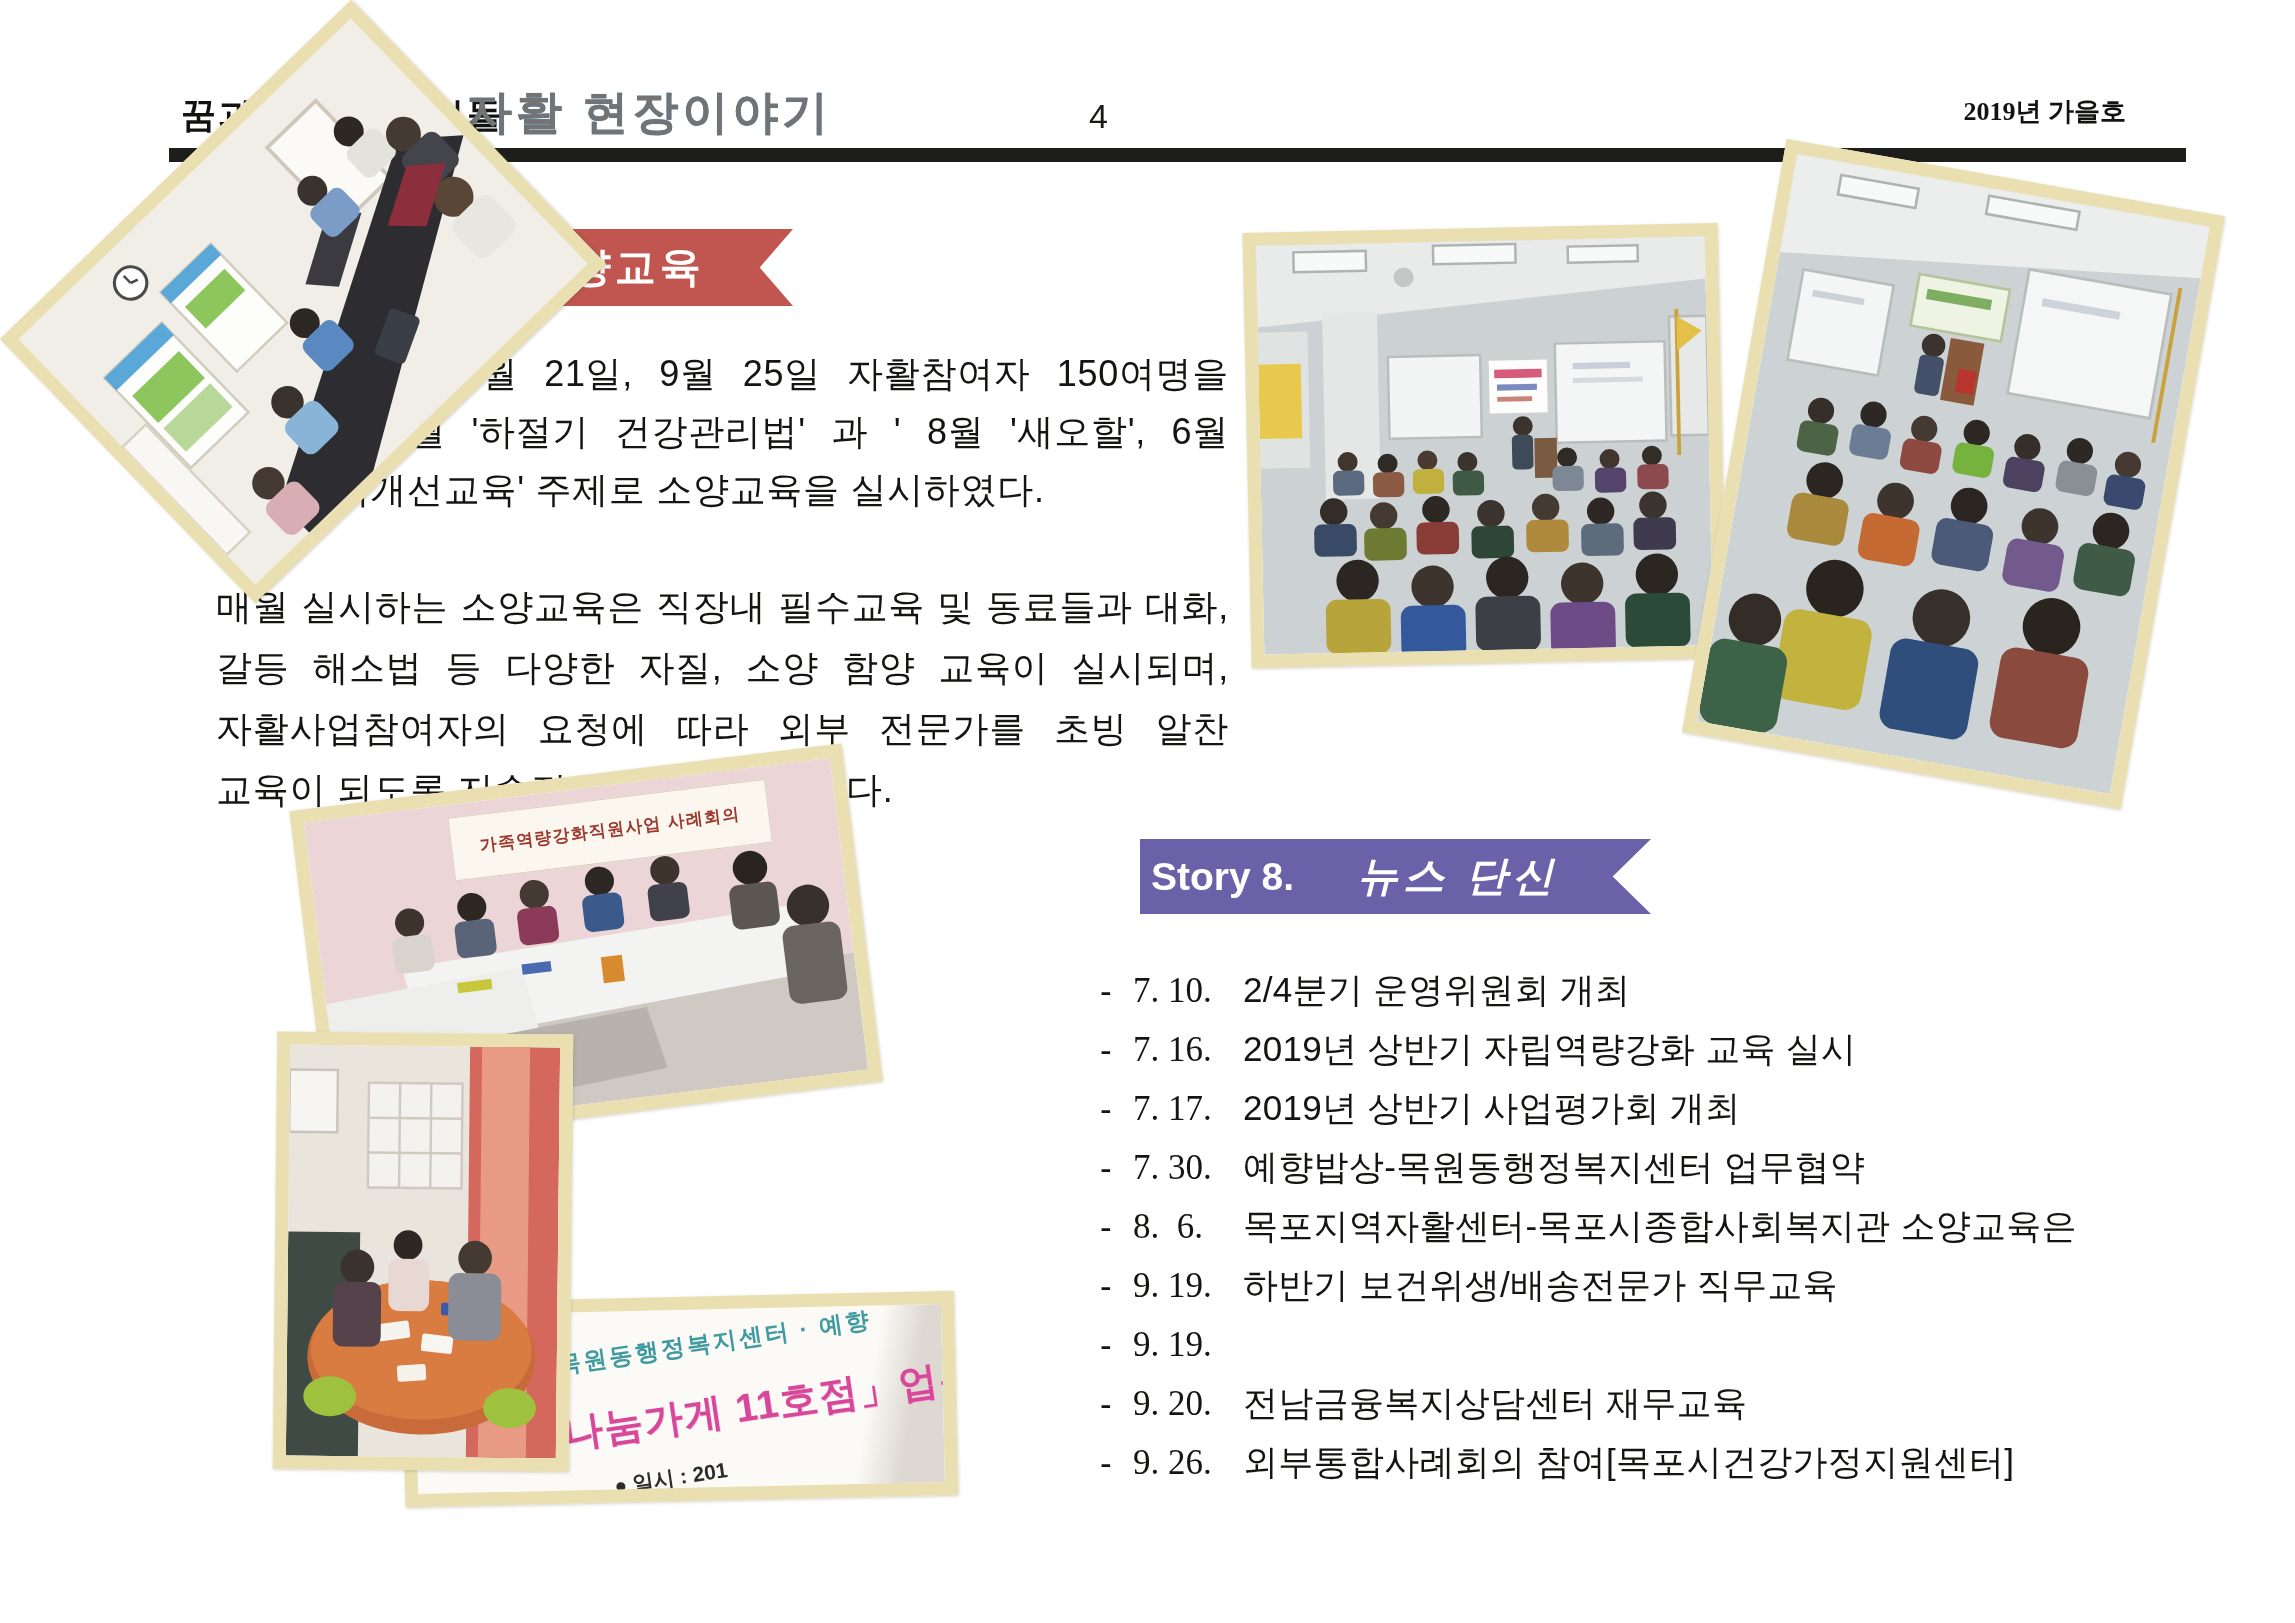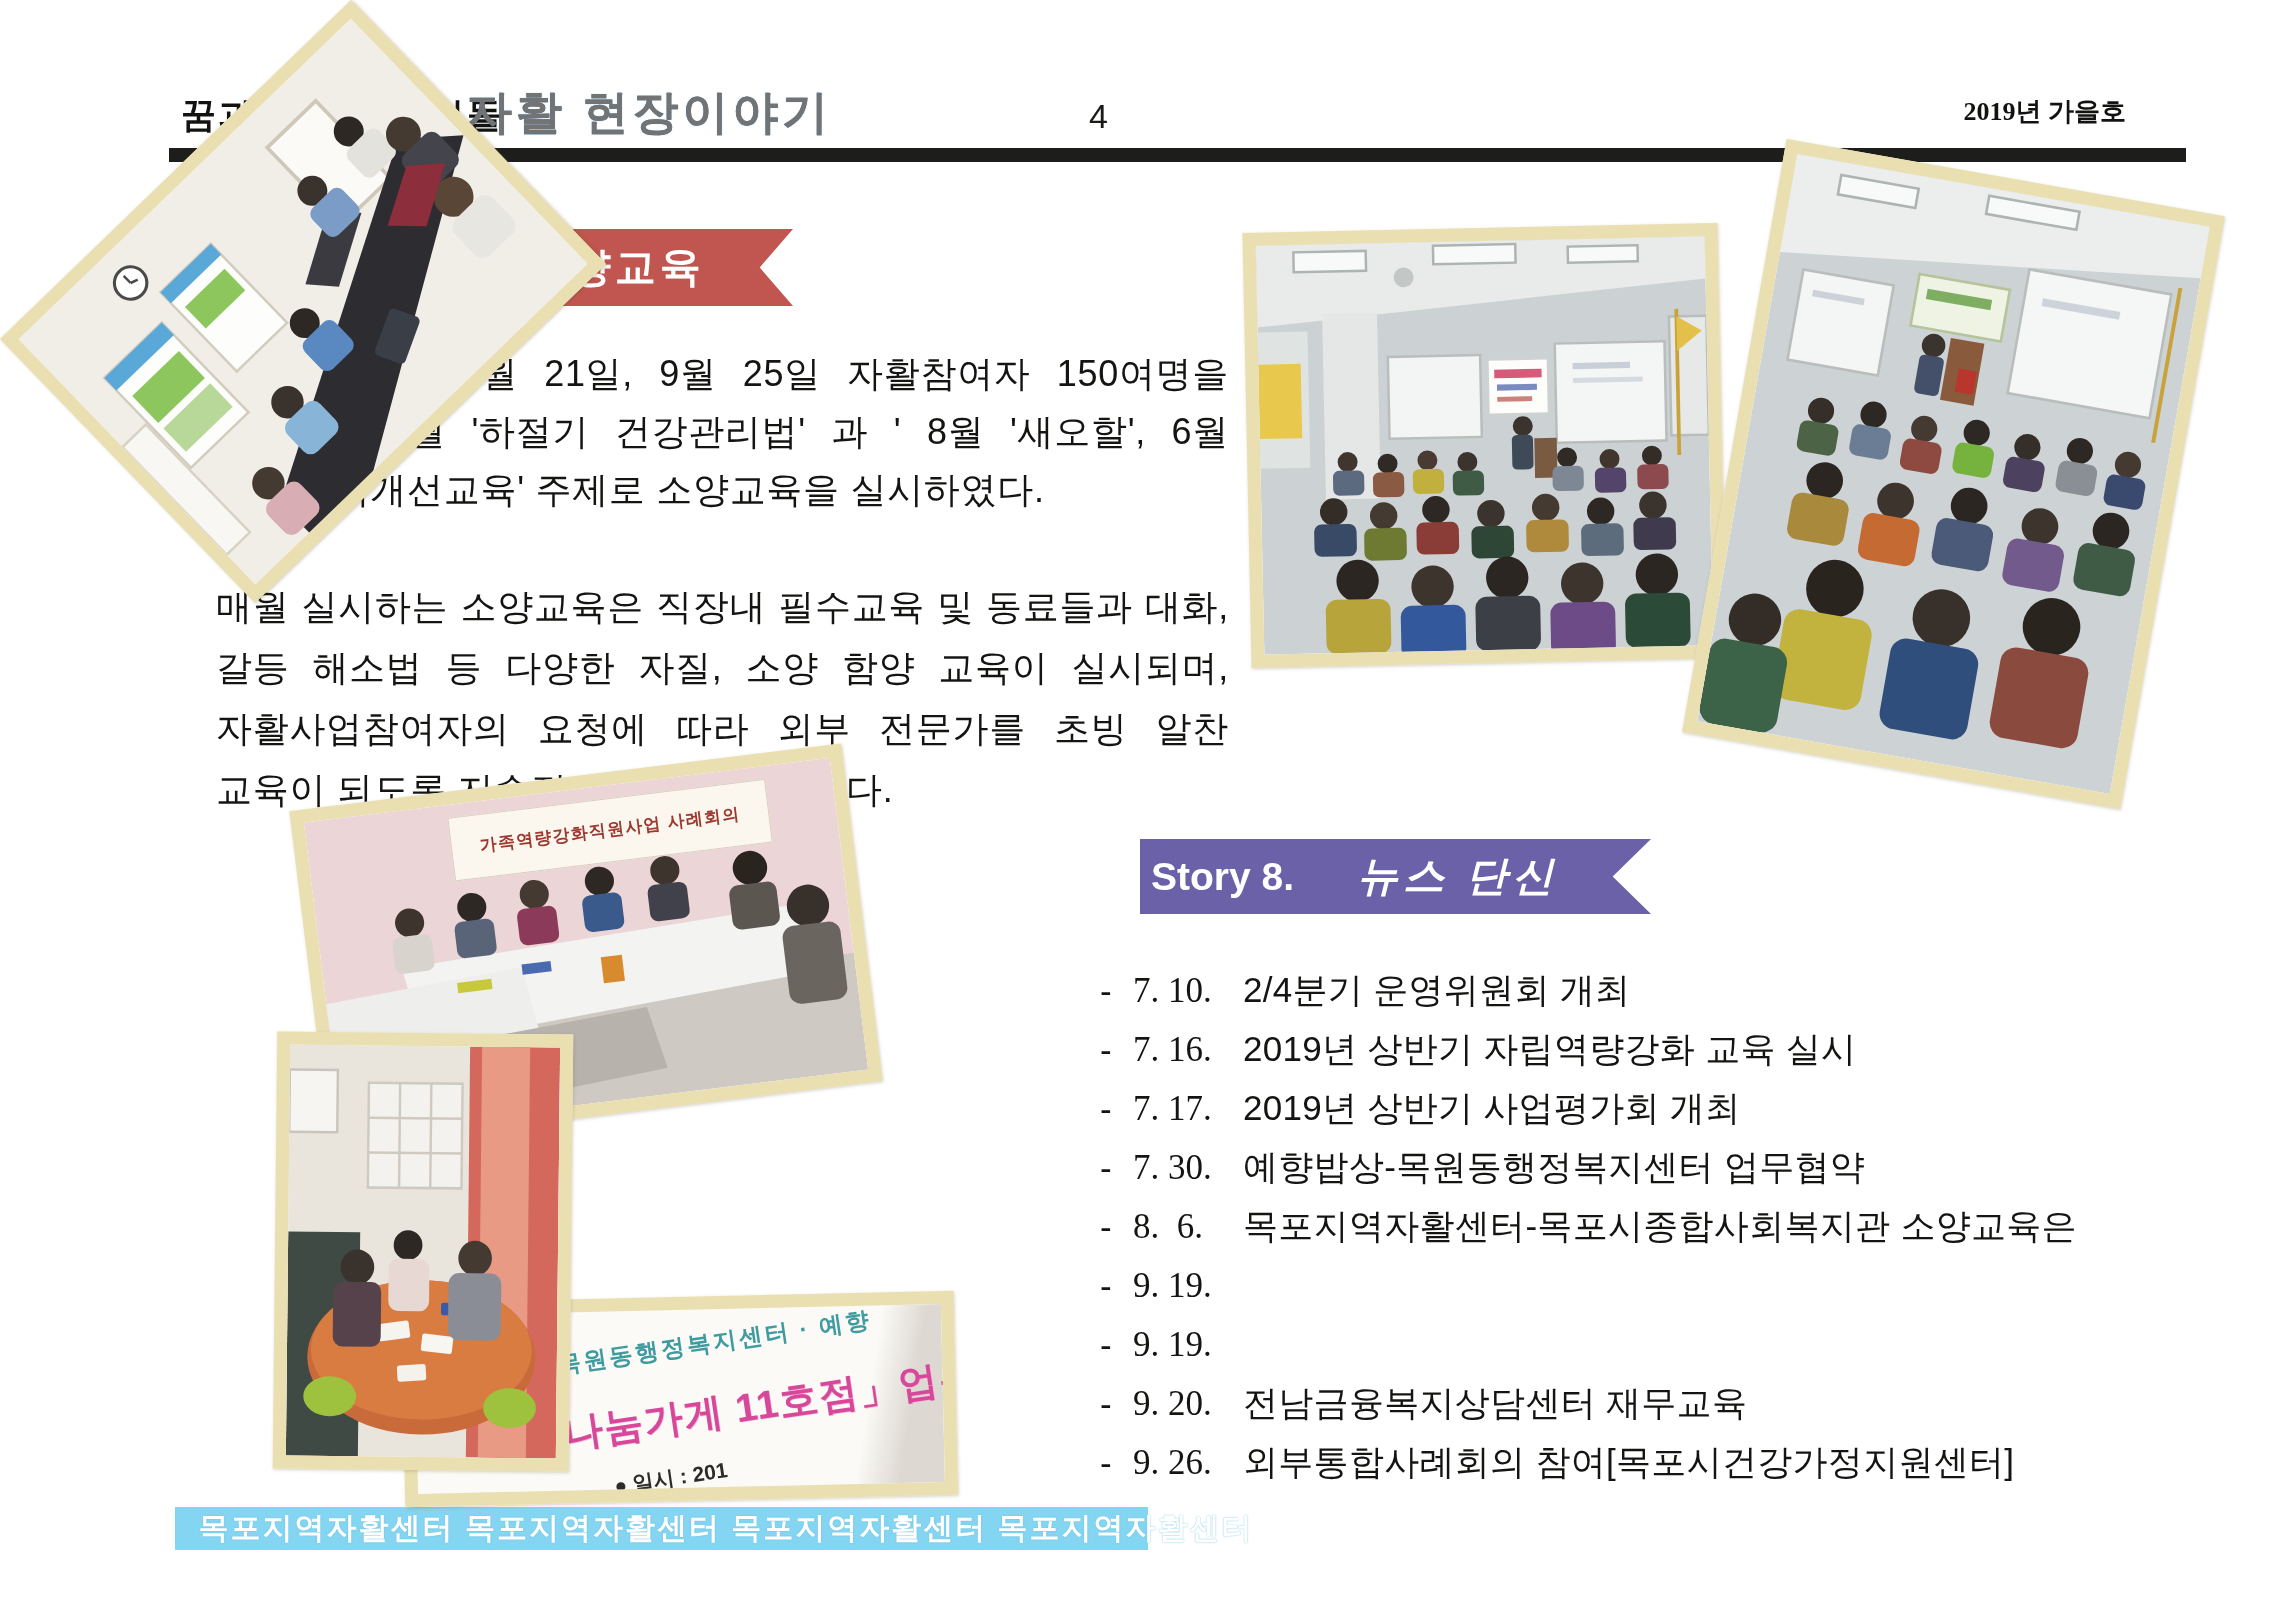--- a/index.html
+++ b/index.html
@@ -103,21 +103,21 @@
     <span class="b-label">Story 8.</span>
     <span class="b-title">뉴스 단신</span>
   </div>
 
   <div class="news-list">
     <div class="news-item"><span class="dash">-</span><span class="date">7. 10.</span><span class="txt">2/4분기 운영위원회 개최</span></div>
     <div class="news-item"><span class="dash">-</span><span class="date">7. 16.</span><span class="txt">2019년 상반기 자립역량강화 교육 실시</span></div>
     <div class="news-item"><span class="dash">-</span><span class="date">7. 17.</span><span class="txt">2019년 상반기 사업평가회 개최</span></div>
     <div class="news-item"><span class="dash">-</span><span class="date">7. 30.</span><span class="txt">예향밥상-목원동행정복지센터 업무협약</span></div>
     <div class="news-item"><span class="dash">-</span><span class="date">8.  6.</span><span class="txt">목포지역자활센터-목포시종합사회복지관 소양교육은</span></div>
-    <div class="news-item"><span class="dash">-</span><span class="date">9. 19.</span></div>
+    <div class="news-item"><span class="dash">-</span><span class="date">9. 19.</span><span class="txt">하반기 보건위생/배송전문가 직무교육</span></div>
     <div class="news-item"><span class="dash">-</span><span class="date">9. 19.</span></div>
     <div class="news-item"><span class="dash">-</span><span class="date">9. 20.</span><span class="txt">전남금융복지상담센터 재무교육</span></div>
     <div class="news-item"><span class="dash">-</span><span class="date">9. 26.</span><span class="txt">외부통합사례회의 참여[목포시건강가정지원센터]</span></div>
   </div>
 
   <div class="photo photo-a">
     <svg viewBox="0 0 360 330" preserveAspectRatio="none">
       <rect x="0" y="0" width="360" height="330" fill="#ccd1d3"></rect>
       <polygon points="0,0 360,0 360,34 0,66" fill="#e8ebea"></polygon>
       <rect x="30" y="6" width="58" height="16" fill="#f8faf9" stroke="#aeb4b2" stroke-width="2"></rect>
@@ -333,18 +333,15 @@
 
   <div class="photo photo-f">
     <div class="f-shade"></div>
     <div class="f-blob1"></div>
     <div class="f-blob2"></div>
     <div class="f-line1">목원동행정복지센터 · 예향</div>
     <div class="f-line2">「사랑나눔가게 11호점」업무 협약</div>
     <div class="f-line3">● 일시 : 201</div>
   </div>
 
-  <div class="footer-bar">
-    <span>목포지역자활센터 목포지역자활센터 목포지역자활센터 목포지역자활센터</span>
-  </div>
 
 </div>
 
 
 </body></html>

